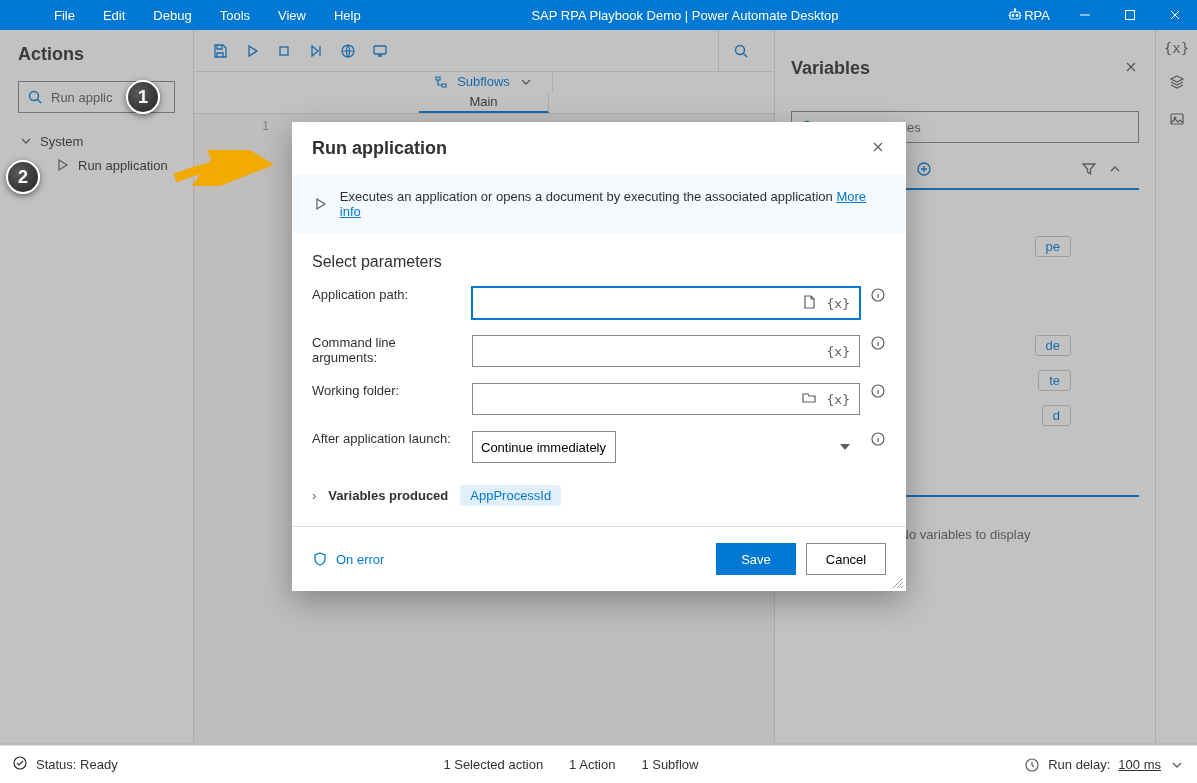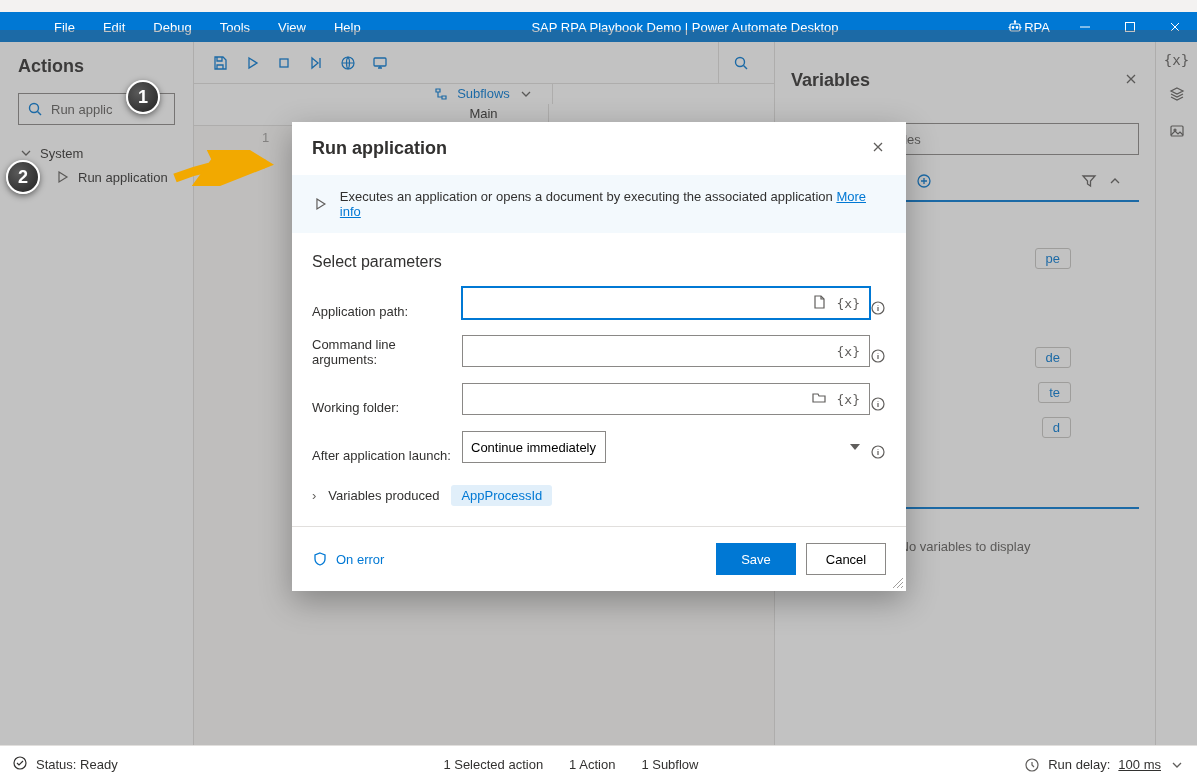--- a/index.html
+++ b/index.html
@@ -11,21 +11,20 @@
       overflow: hidden;
       position: relative;
       background: #f3f2f1;
     }
     .title-bar {
       height: 30px;
       background: #0078d4;
       display: flex; align-items: center;
       color: #fff;
       font-size: 13px;
-      margin-top: 12px;
     }
     .menu-items { display: flex; gap: 0; padding-left: 40px; }
     .menu-items span { padding: 0 14px; cursor: pointer; }
     .title-center { flex: 1; text-align: center; }
     .title-right { display: flex; align-items: center; gap: 0; }
     .title-right .rpa { display: flex; align-items: flex-end; gap: 1px; padding: 0 12px; }
     .win-btn { width: 45px; height: 30px; display: flex; align-items: center; justify-content: center; cursor: pointer; }
 
     .main-layout { display: flex; height: 713px; }
     .actions-panel { width: 194px; border-right: 1px solid #e1dfdd; background: #fff; }
@@ -70,21 +69,21 @@
 
     .backdrop { position:absolute; inset:30px 0 38px 0; background:rgba(80,80,80,0.35); z-index:10;}
 
     .dialog { position:absolute; left:292px; top:122px; width:614px; background:#fff; box-shadow:0 10px 30px rgba(0,0,0,0.3); z-index:20; display:flex; flex-direction:column;}
     .dlg-title { display:flex; align-items:center; padding:16px 20px;}
     .dlg-title h2 { font-size:18px; font-weight:600; flex:1;}
     .dlg-title .x { cursor:pointer; color:#605e5c;}
     .dlg-desc { background:#f3f9fd; padding:14px 20px; display:flex; align-items:center; gap:12px; font-size:13px; color:#323130;}
     .dlg-desc a { color:#0078d4; text-decoration:underline; cursor:pointer;}
     .dlg-section-title { padding:20px 20px 8px 20px; font-size:16px; color:#323130;}
-    .form-row { display:flex; align-items:flex-end; padding:8px 20px; }
+    .form-row { display:flex; align-items:flex-start; padding:8px 20px; gap:10px;}
     .form-row label { width:150px; font-size:13px; color:#323130;}
     .form-row .field { flex:1; height:32px; border:1px solid #8a8886; display:flex; align-items:center; padding:0 6px; gap:4px; position:relative;}
     .form-row .field.focused { border:1px solid #0078d4; outline:1px solid #0078d4;}
     .form-row .field input { border:none; outline:none; flex:1; font-size:13px;}
     .form-row .field .ico { color:#605e5c; cursor:pointer; padding:0 3px; font-family:monospace;}
     .form-row .info { color:#605e5c; cursor:pointer;}
     .form-row select { flex:1; height:32px; border:1px solid #8a8886; padding:0 8px; font-size:13px; background:#fff; appearance:none;}
     .select-wrap { flex:1; position:relative;}
     .select-wrap::after { content:""; position:absolute; right:10px; top:13px; border-left:5px solid transparent; border-right:5px solid transparent; border-top:6px solid #605e5c; pointer-events:none;}
     .vars-produced { padding:14px 20px 20px 20px; display:flex; align-items:center; gap:12px; font-size:13px;}
@@ -394,21 +393,21 @@
     <label>After application launch:</label>
     <div class="select-wrap"><select><option>Continue immediately</option></select></div>
     <span class="info"><svg class="icon" viewBox="0 0 16 16" fill="none" stroke="#605e5c" stroke-width="1.2">
           <circle cx="8" cy="8" r="6"></circle>
           <path d="M8 7v4M8 5v.5"></path>
         </svg></span>
   </div>
 
   <div class="vars-produced">
     <span class="chev">›</span>
-    <span style="font-weight:400;">Variables produced</span>
+    <span style="font-weight:700;">Variables produced</span>
     <span class="chip">AppProcessId</span>
   </div>
 
   <div class="dlg-footer">
     <div class="onerror">
       <svg class="icon" viewBox="0 0 16 16" fill="none" stroke="#0078d4" stroke-width="1.3">
           <path d="M8 2l5 2v4c0 3-2 5-5 6-3-1-5-3-5-6V4z"></path>
         </svg>
       <span>On error</span>
     </div>

